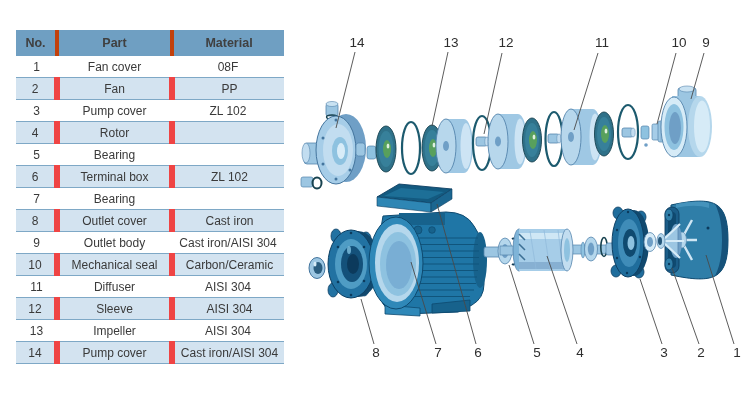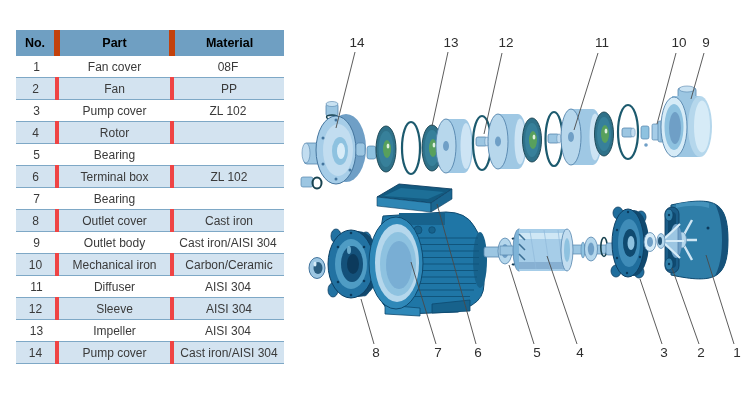--- a/index.html
+++ b/index.html
@@ -9,31 +9,31 @@
   }
   .stage { position:absolute; inset:0; }
 
   
   table.parts {
     position:absolute; left:16px; top:30px; width:268px;
     border-collapse:collapse; table-layout:fixed;
     font-size:12px; color:#3a3a3a;
   }
   table.parts th {
-    background:var(--header-bg,#6f9fc2); color:#000000; font-weight:bold;
+    background:var(--header-bg,#6f9fc2); color:#404040; font-weight:bold;
     font-size:12.5px; height:26px; padding:0; text-align:center;
   }
-  table.parts th + th { border-left:6px solid #c2410c; }
+  table.parts th + th { border-left:4px solid #c2410c; }
   table.parts td { text-align:center; height:21px; padding:0; background:#ffffff; }
   table.parts tr.alt td {
     background:var(--row-alt,#d3e3f0);
     border-top:1px solid var(--row-border,#7ea8c6);
     border-bottom:1px solid var(--row-border,#7ea8c6);
   }
-  table.parts tr.alt td + td { border-left:4px solid #ef4444;margin-top:35px; }
+  table.parts tr.alt td + td { border-left:6px solid #ef4444;margin-top:35px; }
 
   
   svg.diagram { position:absolute; left:0; top:0; }
   svg.diagram text.callout {
     font-family:"Liberation Sans", sans-serif;
     font-size:13.5px; fill:#2e2e2e;
   }
   svg.diagram line.leader { stroke:#4a4a4a; stroke-width:0.9; }
 </style>
 </head>
@@ -95,21 +95,21 @@
           <td>Outlet cover</td>
           <td>Cast iron</td>
         </tr>
         <tr>
           <td>9</td>
           <td>Outlet body</td>
           <td>Cast iron/AISI 304</td>
         </tr>
         <tr class="alt">
           <td>10</td>
-          <td>Mechanical iron</td>
+          <td>Mechanical seal</td>
           <td>Carbon/Ceramic</td>
         </tr>
         <tr>
           <td>11</td>
           <td>Diffuser</td>
           <td>AISI 304</td>
         </tr>
         <tr class="alt">
           <td>12</td>
           <td>Sleeve</td>

